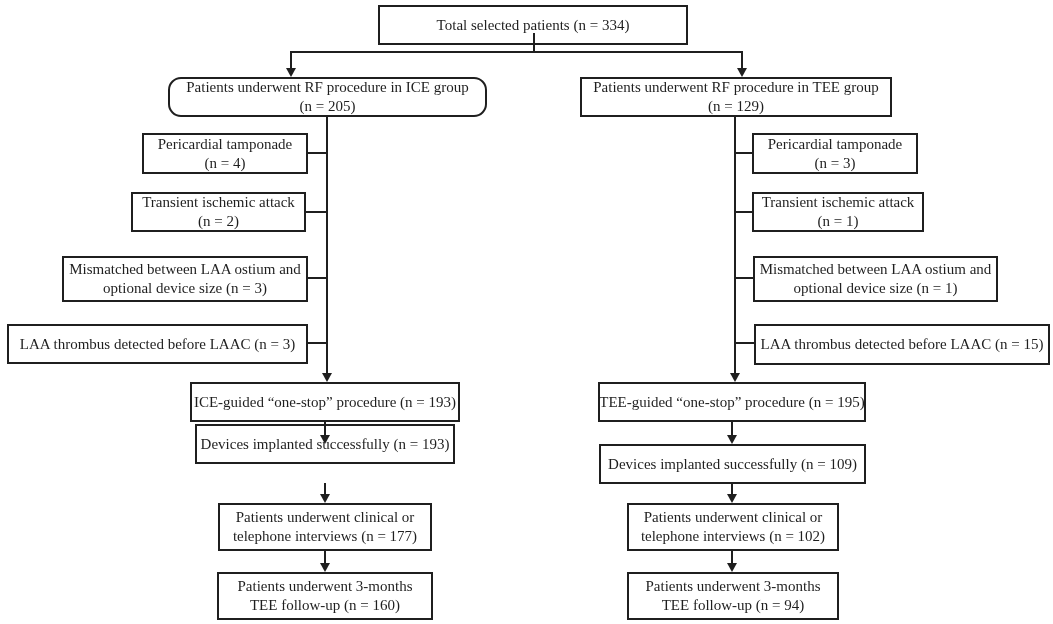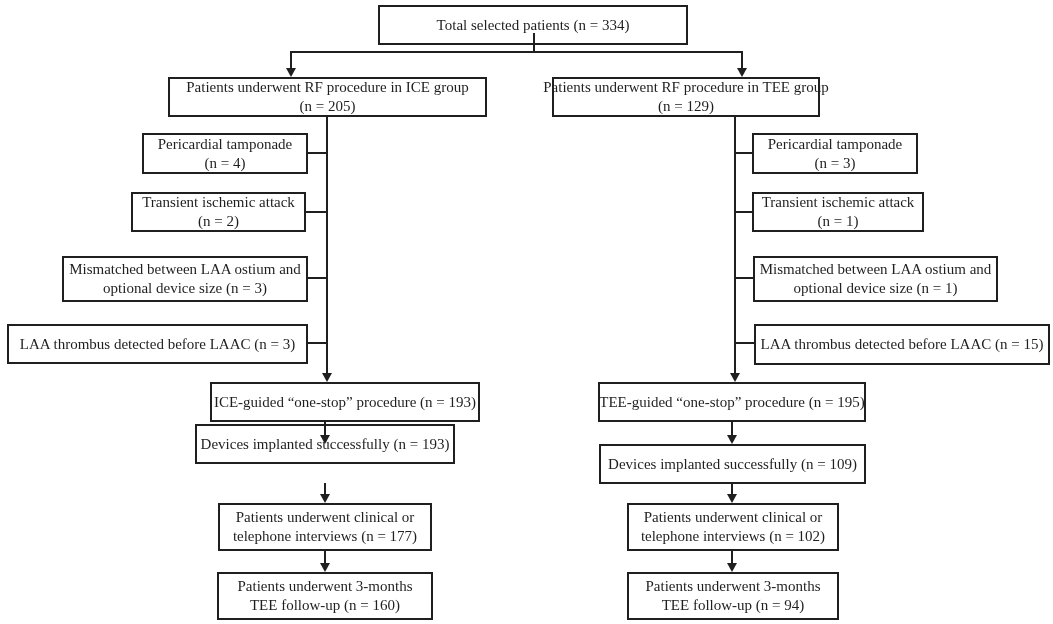--- a/index.html
+++ b/index.html
@@ -42,26 +42,26 @@
 </style>
 </head>
 <body>
 
 <div class="canvas">
 
   <div class="box" style="left:378px; top:5px; width:310px; height:28px;">
     <span class="bl">Total selected patients (n = 334)</span>
   </div>
 
-  <div class="box" style="left:168px; top:77px; width:319px; height:40px;">
+  <div class="box" style="left:168px; top:77px; width:319px; height:40px;border-radius:13px;">
     <span class="bl">Patients underwent RF procedure in ICE group</span>
     <span class="bl">(n = 205)</span>
   </div>
 
-  <div class="box" style="left:552px; top:77px; width:268px; height:40px;text-align:right;">
+  <div class="box" style="left:580px; top:77px; width:312px; height:40px;text-align:right;">
     <span class="bl">Patients underwent RF procedure in TEE group</span>
     <span class="bl">(n = 129)</span>
   </div>
 
   <div class="box" style="left:142px; top:133px; width:166px; height:41px;">
     <span class="bl">Pericardial tamponade</span>
     <span class="bl">(n = 4)</span>
   </div>
 
   <div class="box" style="left:131px; top:192px; width:175px; height:40px;">
@@ -90,21 +90,21 @@
 
   <div class="box" style="left:753px; top:256px; width:245px; height:46px;">
     <span class="bl">Mismatched between LAA ostium and</span>
     <span class="bl">optional device size (n = 1)</span>
   </div>
 
   <div class="box" style="left:754px; top:324px; width:296px; height:41px;">
     <span class="bl">LAA thrombus detected before LAAC (n = 15)</span>
   </div>
 
-  <div class="box" style="left:190px; top:382px; width:270px; height:38px;margin-left:20px;">
+  <div class="box" style="left:190px; top:382px; width:270px; height:38px;">
     <span class="bl">ICE-guided “one-stop” procedure (n = 193)</span>
   </div>
 
   <div class="box" style="left:598px; top:382px; width:268px; height:38px;">
     <span class="bl">TEE-guided “one-stop” procedure (n = 195)</span>
   </div>
 
   <div class="box" style="left:195px; top:424px; width:260px; height:29px;">
     <span class="bl">Devices implanted successfully (n = 193)</span>
   </div>

